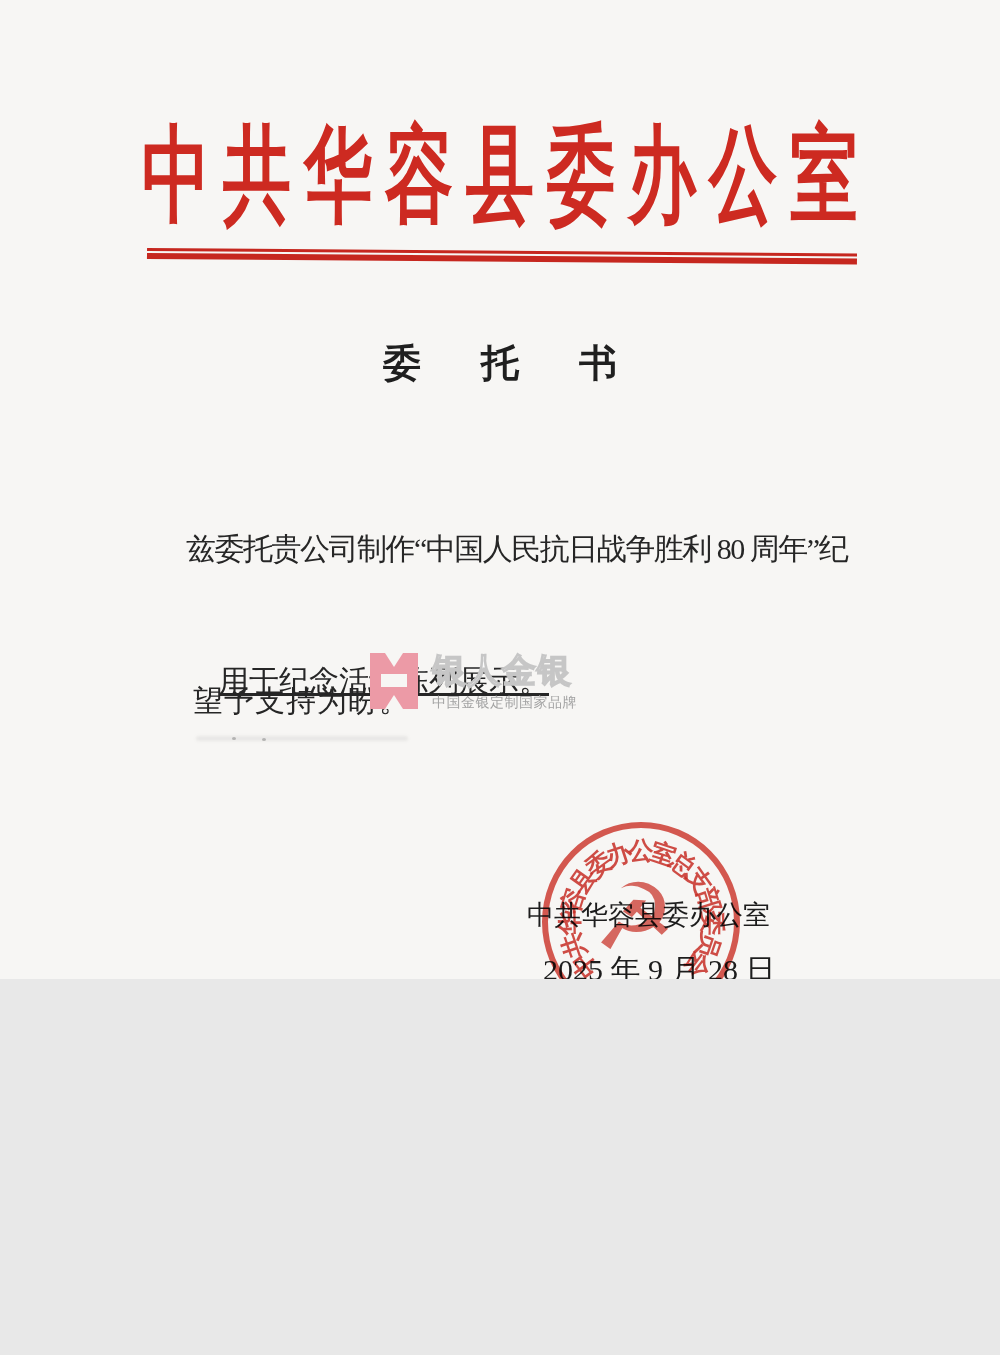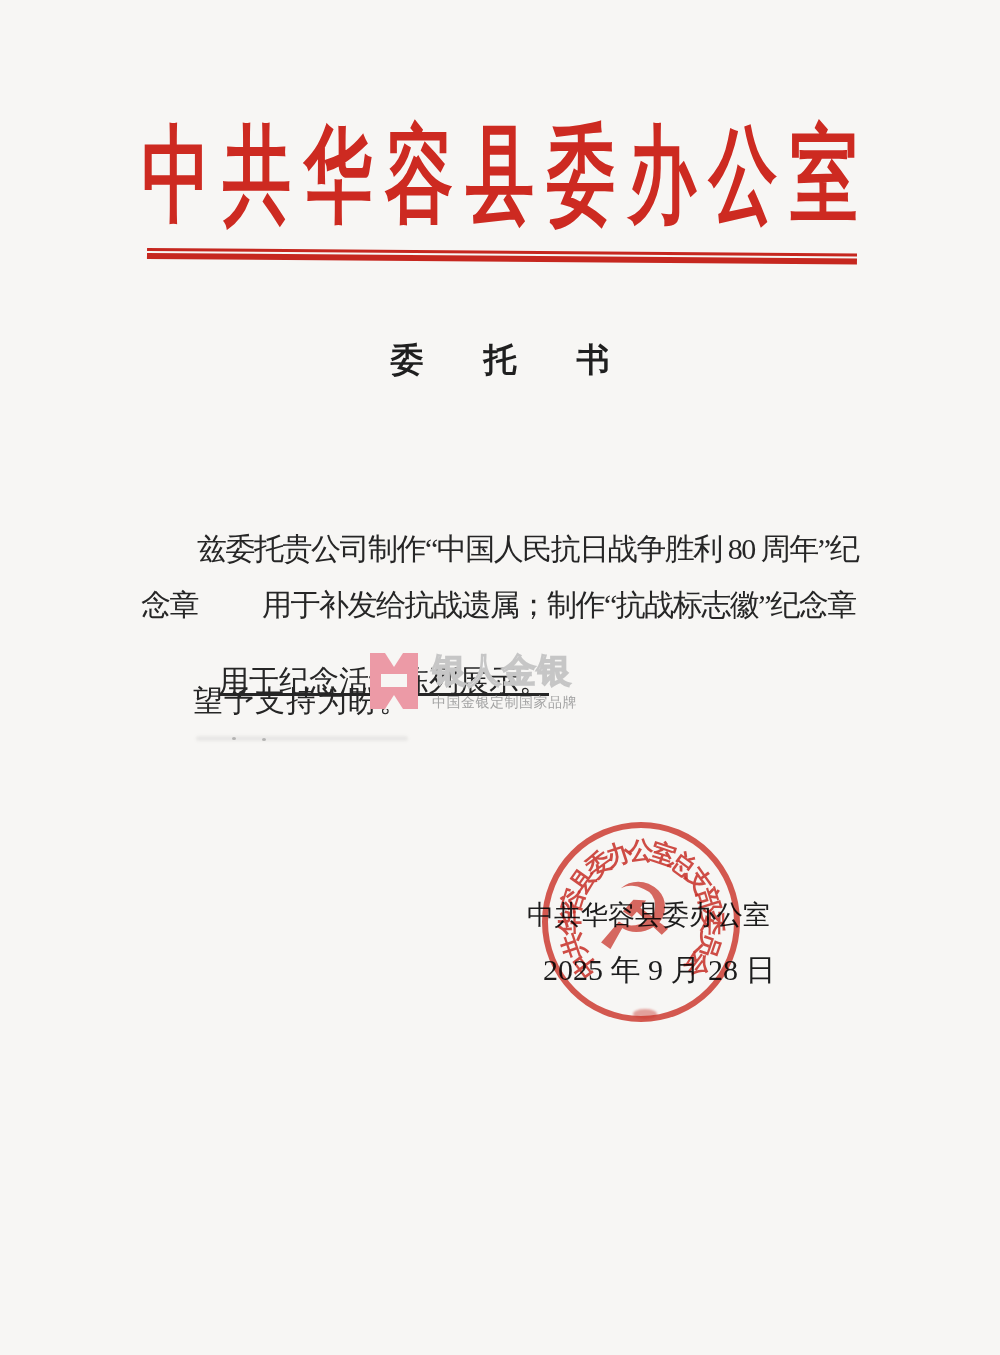--- a/index.html
+++ b/index.html
@@ -1,17 +1,17 @@
 <!DOCTYPE html>
 <html><head>
 <meta charset="utf-8">
 <style>
   html,body { margin:0; padding:0; background:#e8e8e8; }
   .page {
-    position:relative; width:1000px; height:1355px; margin:0 auto;
+    position:relative; width:1000px; height:979px; margin:0 auto;
     background:#f7f6f4; overflow:hidden;
     font-family:"Liberation Serif","DejaVu Serif",serif;
   }
 
   
   .org-header {
     position:absolute; top:106px; left:0; width:100%;
     text-align:center; font-size:68px; font-weight:bold;
     color:#cd2a21; letter-spacing:13px; text-indent:13px;
     transform:scaleY(1.55); transform-origin:center top;
@@ -21,31 +21,31 @@
     position:absolute; left:147px; top:248px; width:710px;
     transform:rotate(0.45deg); transform-origin:left center;
   }
   .divider .thin  { height:3px; background:#c6271f; }
   .divider .gap   { height:2px; }
   .divider .thick { height:6px; background:#c6271f; }
 
   
   .doc-title {
     position:absolute; top:338px; left:0; width:100%;
-    text-align:center; font-size:33px; font-weight:bold;
+    text-align:center; font-size:38px; font-weight:bold;
     color:#1f1f1f; letter-spacing:60px; text-indent:60px;
     white-space:nowrap;
   }
 
   
   .line {
     position:absolute; font-size:30px; color:#262626; white-space:nowrap;
   }
   .l1 { top:470px; left:141px; letter-spacing:1px; }
-  .l2 { top:529px; left:197px; letter-spacing:-1.5px; }
+  .l2 { top:529px; left:186px; letter-spacing:-1.5px; }
   .l3 { top:585px; left:141px; letter-spacing:-1.5px; }
   .l3 .blank-gap { display:inline-block; width:64px; }
   .l4 { top:661px; left:219px;text-decoration:underline; }
   .l5 { top:681px; left:193px; letter-spacing:1px; }
 
   .smudge {
     position:absolute; top:736px; left:196px; width:212px; height:5px;
     background:rgba(110,110,110,0.10); filter:blur(1.5px); border-radius:3px;
   }
   .smudge-dot {
@@ -103,21 +103,20 @@
   <div class="org-header">中共华容县委办公室</div>
   <div class="divider">
     <div class="thin"></div>
     <div class="gap"></div>
     <div class="thick"></div>
   </div>
 
   <div class="doc-title">委托书</div>
 
   <div class="line l2">兹委托贵公司制作“中国人民抗日战争胜利 80 周年”纪</div>
-  <div class="line l3"><span>念章</span><span class="blank-gap"></span><span>用于补发给抗战遗属；制作“抗战标志徽”纪念章</span></div>
   <div class="line l4">用于纪念活动陈列展示。</div>
   <div class="line l5">望予支持为盼。</div>
 
   <div class="smudge"></div>
   <div class="smudge-dot" style="top:737px; left:232px;"></div>
   <div class="smudge-dot" style="top:738px; left:262px;"></div>
 
   <div class="watermark">
     <span class="wm-logo">
       <svg viewBox="0 0 48 56" width="48" height="56">

